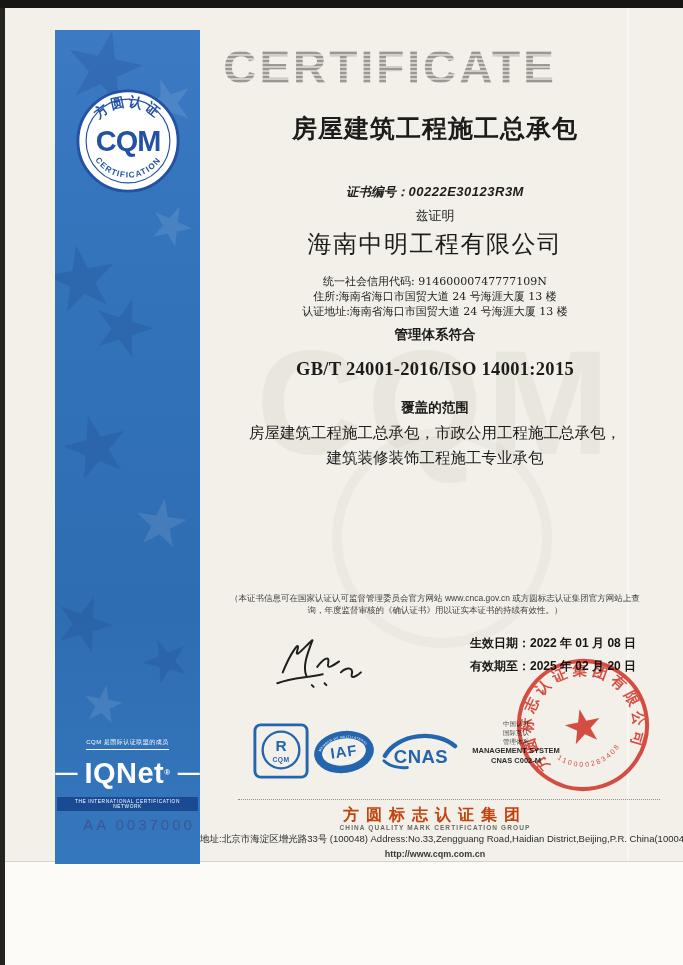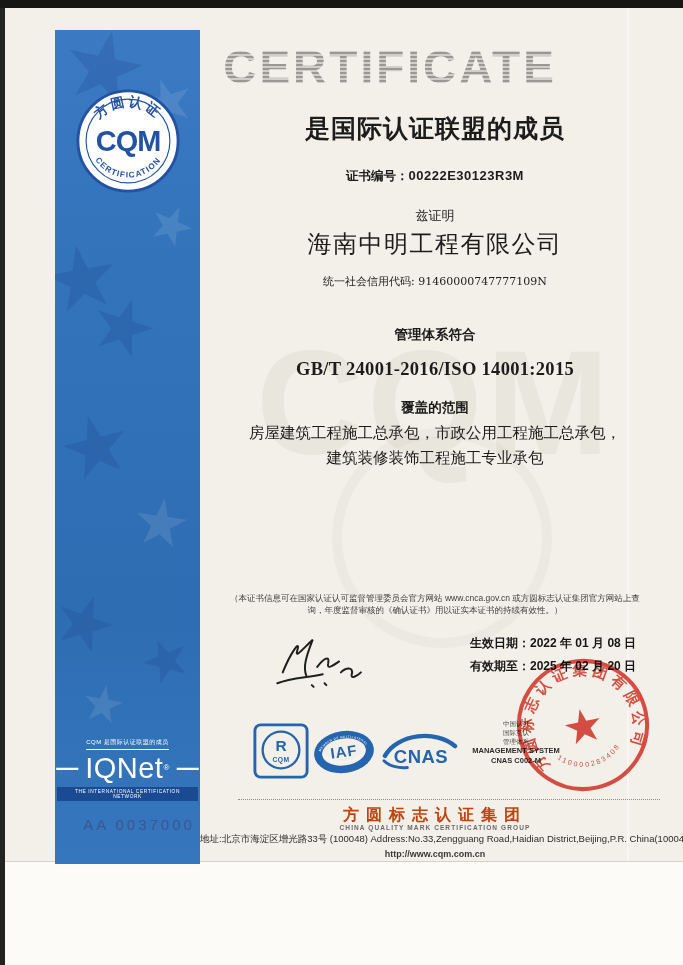--- a/index.html
+++ b/index.html
@@ -31,38 +31,38 @@
   .star.dark { background:rgba(23,62,128,0.20); }
   .star.light { background:rgba(255,255,255,0.10); }
 
   .cqm-logo { position:absolute; left:20px; top:58px; width:106px; height:106px; }
 
   .iqnet { position:absolute; left:2px; top:700px; width:141px; text-align:center; color:#fff; }
   .iqnet-top { display:inline-block; font-size:6px; letter-spacing:0.5px;
     border-bottom:1px solid rgba(255,255,255,0.95); padding-bottom:2px; margin-bottom:2px; }
   .iqnet-main { display:flex; align-items:center; justify-content:center; gap:7px; }
   .iqnet-dash { font-size:22px; font-weight:bold; line-height:20px; }
-  .iqnet-name { font-size:29px; font-weight:normal; letter-spacing:0.5px; line-height:32px; }
+  .iqnet-name { font-size:29px; font-weight:bold; letter-spacing:0.5px; line-height:42px; }
   .iqnet-reg { font-size:8px; vertical-align:top; }
   .iqnet-bottom { display:inline-block; margin-top:3px; font-size:4.8px; letter-spacing:0.6px;
     background:#1a4a92; color:#fff; padding:2px 4px; }
 
   .serial { position:absolute; left:0; top:786px; width:168px; text-align:center;
     font-size:15px; letter-spacing:3px; color:rgba(64,76,140,0.78); }
 
   
   .row { position:absolute; left:200px; width:470px; text-align:center; color:#1c1c1a; }
   .cert-word-wrap { position:absolute; left:155px; top:44px; width:470px; text-align:center; }
   .cert-word { position:relative; display:inline-block; font-size:46px; font-weight:bold;
     letter-spacing:3px; color:#9b9893; line-height:46px; }
   .cert-word::after { content:""; position:absolute; left:0; top:0; right:0; bottom:0;
     background:repeating-linear-gradient(180deg, rgba(242,240,233,0) 0 2px, rgba(242,240,233,0.62) 2px 4px); }
 
   .cn-title { top:112px; font-size:25px; font-weight:bold; letter-spacing:1px; }
-  .cert-no { top:168px; font-size:12.5px; font-weight:bold; }
+  .cert-no { top:184px; font-size:12.5px; font-weight:bold;font-style:italic; }
   .cert-no .code { font-size:13px; letter-spacing:0.5px; }
   .certify { top:207px; font-size:13px; }
   .company { top:228px; font-size:24px; letter-spacing:1.5px;
     font-family:"DejaVu Serif","Liberation Serif",serif; }
   .kai { font-family:"DejaVu Serif","Liberation Serif",serif; }
   .credit { top:274px; font-size:11px; }
   .addr { top:289px; font-size:11px; }
   .audit-addr { top:304px; font-size:11px; }
   .conform { top:326px; font-size:13.5px; font-weight:bold; }
   .standard { top:359px; font-size:18.5px; font-weight:bold; letter-spacing:0.3px;
@@ -144,28 +144,30 @@
       </div>
       <div><span class="iqnet-bottom">THE INTERNATIONAL CERTIFICATION NETWORK</span></div>
     </div>
 
     <div class="serial">AA 0037000</div>
   </div>
 
   <div class="cert-word-wrap">
     <span class="cert-word">CERTIFICATE</span>
   </div>
-  <div class="row cn-title">是国际认证联盟的成员</div>
+  <div class="row cn-title">房屋建筑工程施工总承包</div>
   <div class="row cert-no">
     <span>证书编号：</span><span class="code">00222E30123R3M</span>
   </div>
   <div class="row certify">兹证明</div>
 
   <div class="row company">海南中明工程有限公司</div>
   <div class="row credit kai">统一社会信用代码: 91460000747777109N</div>
+  <div class="row addr kai">住所:海南省海口市国贸大道 24 号海涯大厦 13 楼</div>
+  <div class="row audit-addr kai">认证地址:海南省海口市国贸大道 24 号海涯大厦 13 楼</div>
   <div class="row conform">管理体系符合</div>
   <div class="row standard">GB/T 24001-2016/ISO 14001:2015</div>
   <div class="row scope-label">覆盖的范围</div>
   <div class="row scope1 kai">房屋建筑工程施工总承包，市政公用工程施工总承包，</div>
   <div class="row scope2 kai">建筑装修装饰工程施工专业承包</div>
 
   <div class="note">
     <div>（本证书信息可在国家认证认可监督管理委员会官方网站 www.cnca.gov.cn 或方圆标志认证集团官方网站上查</div>
     <div>询，年度监督审核的《确认证书》用以证实本证书的持续有效性。）</div>
   </div>

